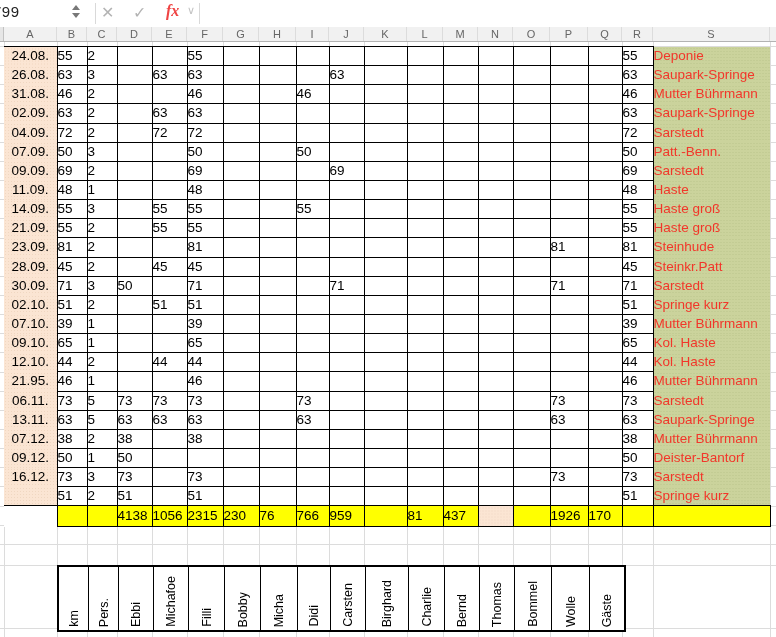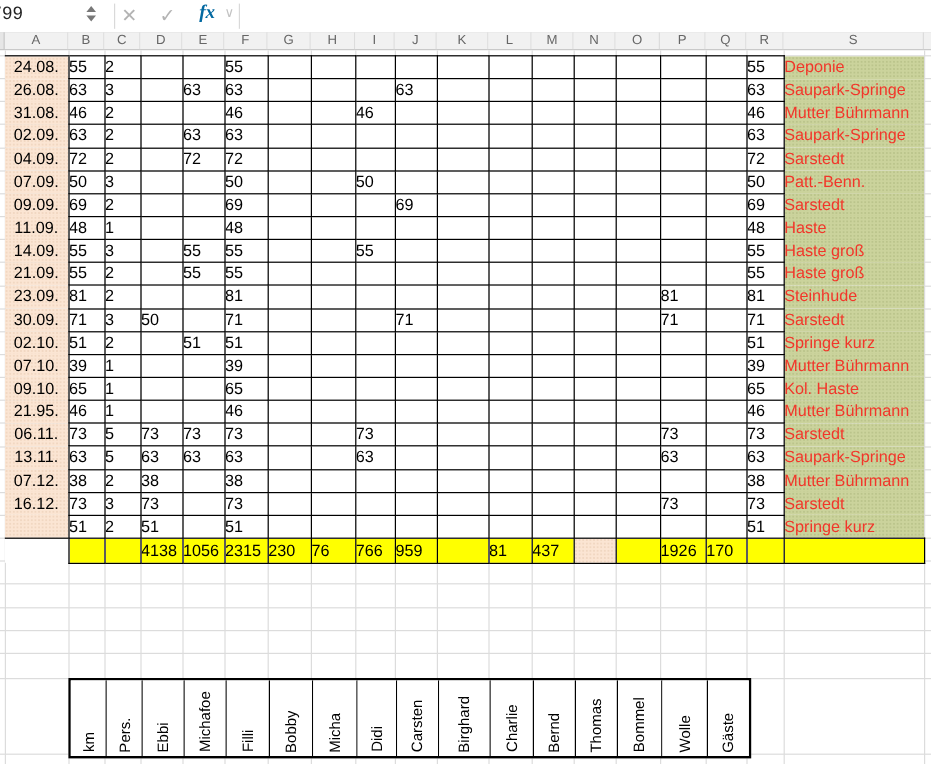--- a/index.html
+++ b/index.html
@@ -11,21 +11,21 @@
   #namebox{position:absolute;left:-7px;top:3px;font-size:15px;color:#222;letter-spacing:.5px;}
   .stepper{position:absolute;left:72px;top:5px;width:9px;height:17px;}
   .tri-up{width:0;height:0;border-left:4px solid transparent;border-right:4px solid transparent;
     border-bottom:5px solid #787878;margin-bottom:3px;}
   .tri-dn{width:0;height:0;border-left:4px solid transparent;border-right:4px solid transparent;
     border-top:5px solid #787878;}
   .tdiv{position:absolute;top:3px;width:1px;height:21px;background:#d9d9d9;}
   #x-icon{position:absolute;left:101px;top:3px;font-size:16px;color:#b3b3b3;}
   #check-icon{position:absolute;left:133px;top:3px;font-size:16px;color:#b3b3b3;}
   #fx-icon{position:absolute;left:166px;top:2px;font-size:16px;font-style:italic;
-    font-family:"Liberation Serif",serif;font-weight:600;color:#0369a1;}
+    font-family:"Liberation Serif",serif;font-weight:600;color:#ef4444;}
   #fx-chev{position:absolute;left:187px;top:4px;font-size:11px;color:#c2c2c2;}
   #formula-input{position:absolute;left:200px;top:0;right:0;bottom:0;background:#fff;}
   
   #colheaders{position:absolute;left:0;top:27px;width:776px;height:15px;background:#f1f1f1;
     border-bottom:1px solid #b3b3b3;display:flex;box-sizing:border-box;}
   #rh-sliver{width:4px;height:100%;background:#e6e6e6;border-right:1px solid #c2c2c2;box-sizing:border-box;flex:none;}
   .hcell{flex:none;box-sizing:border-box;border-right:1px solid #dcdcdc;font-size:11px;color:#666;
     text-align:center;line-height:14px;background:#f1f1f1;}
   #hfill{flex:1;background:#f1f1f1;}
   
@@ -400,20 +400,41 @@
             <td class="num"></td>
             <td class="num"></td>
             <td class="num"></td>
             <td class="num"></td>
             <td class="num">81</td>
             <td class="num"></td>
             <td class="num">81</td>
             <td class="s-cell">Steinhude</td>
           </tr>
           <tr>
+            <td class="a-cell">28.09.</td>
+            <td class="num">45</td>
+            <td class="num">2</td>
+            <td class="num"></td>
+            <td class="num">45</td>
+            <td class="num">45</td>
+            <td class="num"></td>
+            <td class="num"></td>
+            <td class="num"></td>
+            <td class="num"></td>
+            <td class="num"></td>
+            <td class="num"></td>
+            <td class="num"></td>
+            <td class="num"></td>
+            <td class="num"></td>
+            <td class="num"></td>
+            <td class="num"></td>
+            <td class="num">45</td>
+            <td class="s-cell">Steinkr.Patt</td>
+          </tr>
+          <tr>
             <td class="a-cell">30.09.</td>
             <td class="num">71</td>
             <td class="num">3</td>
             <td class="num">50</td>
             <td class="num"></td>
             <td class="num">71</td>
             <td class="num"></td>
             <td class="num"></td>
             <td class="num"></td>
             <td class="num">71</td>
@@ -484,20 +505,41 @@
             <td class="num"></td>
             <td class="num"></td>
             <td class="num"></td>
             <td class="num"></td>
             <td class="num"></td>
             <td class="num"></td>
             <td class="num">65</td>
             <td class="s-cell">Kol. Haste</td>
           </tr>
           <tr>
+            <td class="a-cell">12.10.</td>
+            <td class="num">44</td>
+            <td class="num">2</td>
+            <td class="num"></td>
+            <td class="num">44</td>
+            <td class="num">44</td>
+            <td class="num"></td>
+            <td class="num"></td>
+            <td class="num"></td>
+            <td class="num"></td>
+            <td class="num"></td>
+            <td class="num"></td>
+            <td class="num"></td>
+            <td class="num"></td>
+            <td class="num"></td>
+            <td class="num"></td>
+            <td class="num"></td>
+            <td class="num">44</td>
+            <td class="s-cell">Kol. Haste</td>
+          </tr>
+          <tr>
             <td class="a-cell">21.95.</td>
             <td class="num">46</td>
             <td class="num">1</td>
             <td class="num"></td>
             <td class="num"></td>
             <td class="num">46</td>
             <td class="num"></td>
             <td class="num"></td>
             <td class="num"></td>
             <td class="num"></td>
@@ -566,20 +608,41 @@
             <td class="num"></td>
             <td class="num"></td>
             <td class="num"></td>
             <td class="num"></td>
             <td class="num"></td>
             <td class="num"></td>
             <td class="num"></td>
             <td class="num"></td>
             <td class="num">38</td>
             <td class="s-cell">Mutter Bührmann</td>
+          </tr>
+          <tr>
+            <td class="a-cell">09.12.</td>
+            <td class="num">50</td>
+            <td class="num">1</td>
+            <td class="num">50</td>
+            <td class="num"></td>
+            <td class="num"></td>
+            <td class="num"></td>
+            <td class="num"></td>
+            <td class="num"></td>
+            <td class="num"></td>
+            <td class="num"></td>
+            <td class="num"></td>
+            <td class="num"></td>
+            <td class="num"></td>
+            <td class="num"></td>
+            <td class="num"></td>
+            <td class="num"></td>
+            <td class="num">50</td>
+            <td class="s-cell">Deister-Bantorf</td>
           </tr>
           <tr>
             <td class="a-cell">16.12.</td>
             <td class="num">73</td>
             <td class="num">3</td>
             <td class="num">73</td>
             <td class="num"></td>
             <td class="num">73</td>
             <td class="num"></td>
             <td class="num"></td>

